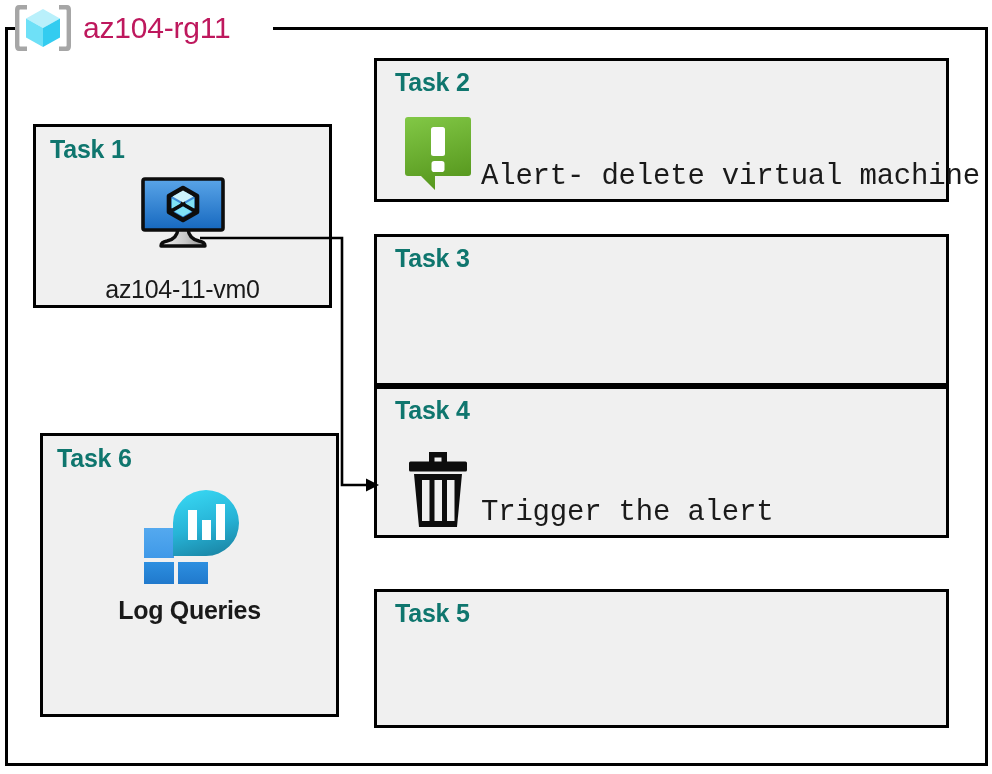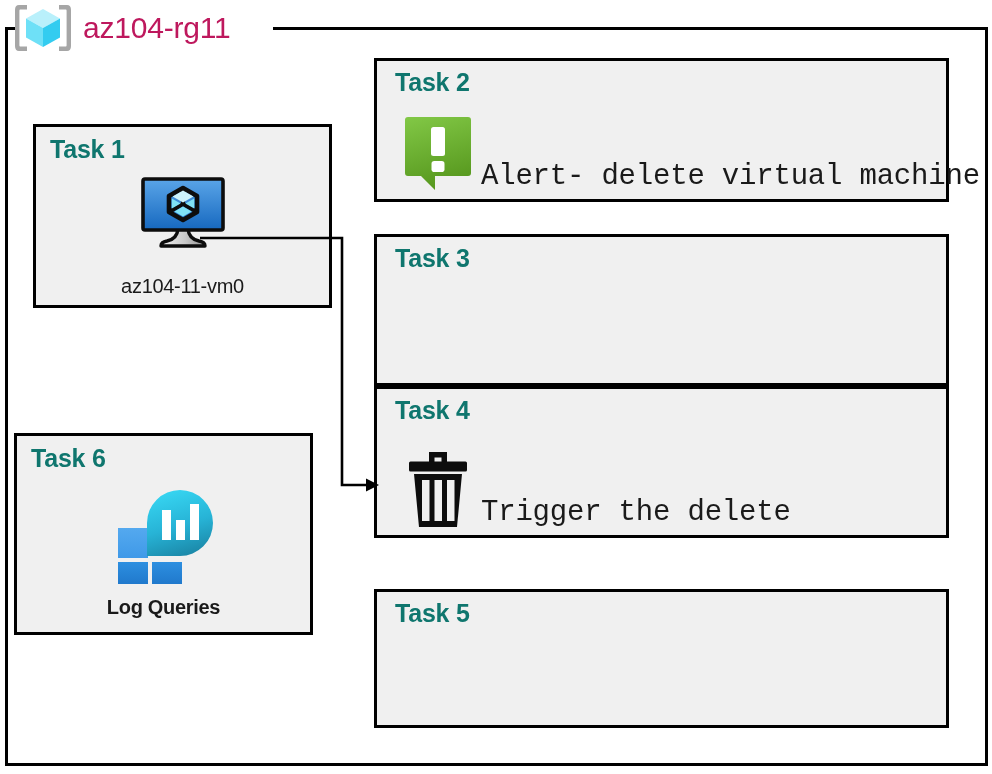--- a/index.html
+++ b/index.html
@@ -71,21 +71,21 @@
   .card-left .icon-wrap {
     position: absolute;
     left: 0; right: 0;
     display: flex;
     justify-content: center;
   }
   .card-left .caption {
     position: absolute;
     left: 0; right: 0;
     text-align: center;
-    font-size: 20px;
+    font-size: 25px;
     color: #1a1a1a;
     letter-spacing: -0.3px;
   }
 
   
   .card-right { left: 374px; width: 575px; }
   .card-right .card-title { left: 18px; top: 7px; }
   .card-right .row {
     position: absolute;
     left: 18px;
@@ -105,21 +105,21 @@
   }
   .card-right .row .label {
     font-size: 29px;
     color: #1a1a1a;
     letter-spacing: -0.2px;
     white-space: nowrap;
   }
 
   
   #card-task1 { left: 24px;  top: 124px; height: 184px; margin-left: 9px; }
-  #card-task6 { left: 14px;  top: 433px; height: 202px; }
+  #card-task6 { left: 40px;  top: 433px; height: 284px; }
   #card-task2 { top: 58px;  height: 144px; }
   #card-task3 { top: 234px; height: 152px; padding-left: 17px; }
   #card-task4 { top: 386px; height: 152px; }
   #card-task5 { top: 589px; height: 139px; }
 
   #card-task1 .icon-wrap { top: 46px; }
   #card-task1 .caption   { top: 148px; }
   #card-task6 .icon-wrap { top: 48px; }
   #card-task6 .caption   { top: 160px; font-weight: bold; }
 
@@ -266,21 +266,21 @@
 
         <rect x="2" y="12.5" width="58" height="10" rx="1.5" fill="#0d0d0d"></rect>
 
         <path d="M7 25 L55 25 L50 78 L12 78 Z" fill="#0d0d0d"></path>
 
         <rect x="15" y="31" width="7.5" height="41" fill="#f0f0f0"></rect>
         <rect x="27.5" y="31" width="7.5" height="41" fill="#f0f0f0"></rect>
         <rect x="40" y="31" width="7.5" height="41" fill="#f0f0f0"></rect>
       </svg>
     </span>
-    <span class="label">Trigger the delete</span>
+    <span class="label">Trigger the alert</span>
   </div>
 </div>
 
 <div class="card card-right" id="card-task5">
   <div class="card-title">Task 5</div>
 </div>
 
 <svg id="connector" xmlns="http://www.w3.org/2000/svg" aria-hidden="true">
   <path d="M200 238 L342 238 L342 485 L366 485" fill="none" stroke="#000000" stroke-width="2.6"></path>
   <path d="M366 478.5 L379 485 L366 491.5 Z" fill="#000000"></path>

